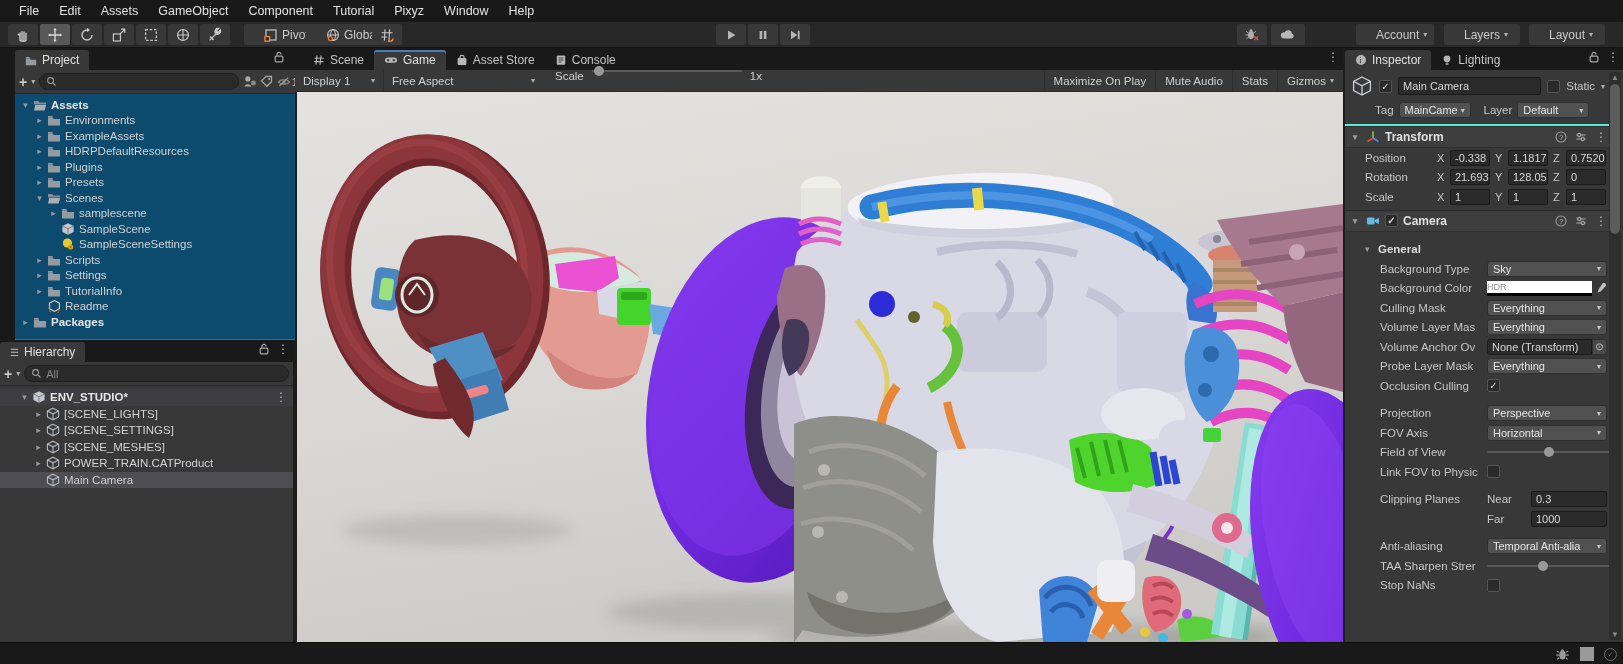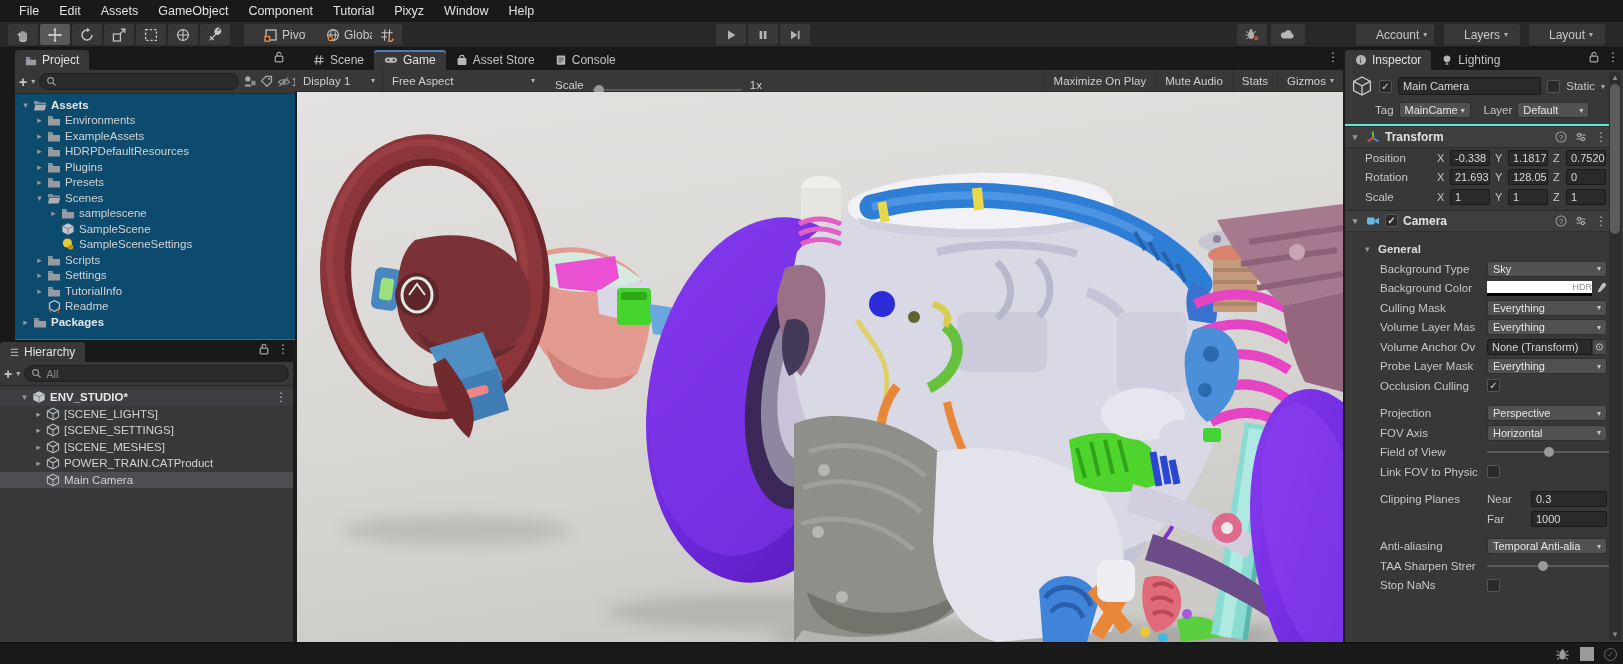--- a/index.html
+++ b/index.html
@@ -39,21 +39,21 @@
   .trow .ic { width:16px; flex:none; display:inline-flex; justify-content:center; }
   .trow .tlabel { padding-left:3px; }
   .bold { font-weight:bold; color:#e6e6e6; }
   .hrow { height:16.5px; }
   .scene-head { background:#3e3e42; position:relative; }
   .row-sel { background:#4d4d52; }
 
   
   .center { position:absolute; left:295px; top:48px; width:1048px; height:594px; background:#383838; }
   .center .tabbar { padding-left:8px; }
-  .game-toolbar { height:22px; background:#383838; border-bottom:1px solid #2a2a2a; position:relative; display:flex; align-items:flex-end; font-size:11.5px; color:#cfcfcf; }
+  .game-toolbar { height:22px; background:#383838; border-bottom:1px solid #2a2a2a; position:relative; display:flex; align-items:flex-start; font-size:11.5px; color:#cfcfcf; }
   .gt-dd { display:flex; align-items:center; gap:5px; padding:0 8px; height:100%; }
   .flatbtn { display:flex; align-items:center; gap:4px; padding:0 9px; height:100%; border-left:1px solid #303030; }
   .slider-track { position:relative; width:150px; height:2px; background:#5a5a5a; border-radius:1px; }
   .slider-thumb { position:absolute; top:-4px; width:10px; height:10px; border-radius:50%; background:#999; }
   .viewport { position:relative; width:1048px; height:550px; background:#d6d5d2; border-left:2px solid #1c1c1c; overflow:hidden; }
 
   
   .inspector { position:absolute; left:1343px; top:48px; width:280px; height:594px; background:#383838; border-left:2px solid #1c1c1c; }
   .insp-body { position:absolute; left:0; top:22px; width:266px; bottom:0; overflow:hidden; }
   .irow { display:flex; align-items:center; height:19.5px; padding-left:35px; }
@@ -73,21 +73,21 @@
   .scrollbar { position:absolute; right:2px; top:24px; bottom:2px; width:12px; background:#2e2e2e; border-radius:2px; }
   .sb-thumb { position:absolute; left:1px; right:1px; top:12px; height:150px; background:#5c5c5c; border-radius:5px; }
   .sb-arr { position:absolute; left:0; width:12px; text-align:center; color:#8a8a8a; font-size:8px; }
 
   
   .statusbar { position:absolute; left:0; top:642px; width:1623px; height:22px; background:#191919; border-top:1px solid #0e0e0e; }
   .status-right { position:absolute; right:6px; top:0; height:22px; display:flex; align-items:center; gap:10px; }
   .swatch { width:14px; height:14px; background:#9a9a9a; }
   .circ { width:13px; height:13px; border:1.5px solid #6a6a6a; border-radius:50%; color:#6a6a6a; font-size:8px; display:flex; align-items:center; justify-content:center; }
 
-  .hdr-swatch { flex:1; height:15px; background:#fff; border-bottom:3px solid #000; display:flex; align-items:center; justify-content:flex-end; color:#909090; font-size:9px; }
+  .hdr-swatch { flex:1; height:15px; background:#fff; border-bottom:3px solid #000; display:flex; align-items:center; justify-content:flex-start; color:#909090; font-size:9px; }
   .picker { width:15px; height:16px; background:#4a4a4a; border:1px solid #303030; border-radius:0 3px 3px 0; color:#c8c8c8; font-size:10px; display:flex; align-items:center; justify-content:center; }
   .gap8 { height:8px; }
   svg.sym { position:absolute; width:0; height:0; }
 </style>
 </head>
 <body>
 
 <svg class="sym" xmlns="http://www.w3.org/2000/svg">
   <symbol id="i-folder" viewBox="0 0 14 12">
       <path d="M1 3.6 h4.4 l1.2 1.4 H13 v6.4 H1z" fill="#969ba1"></path>

